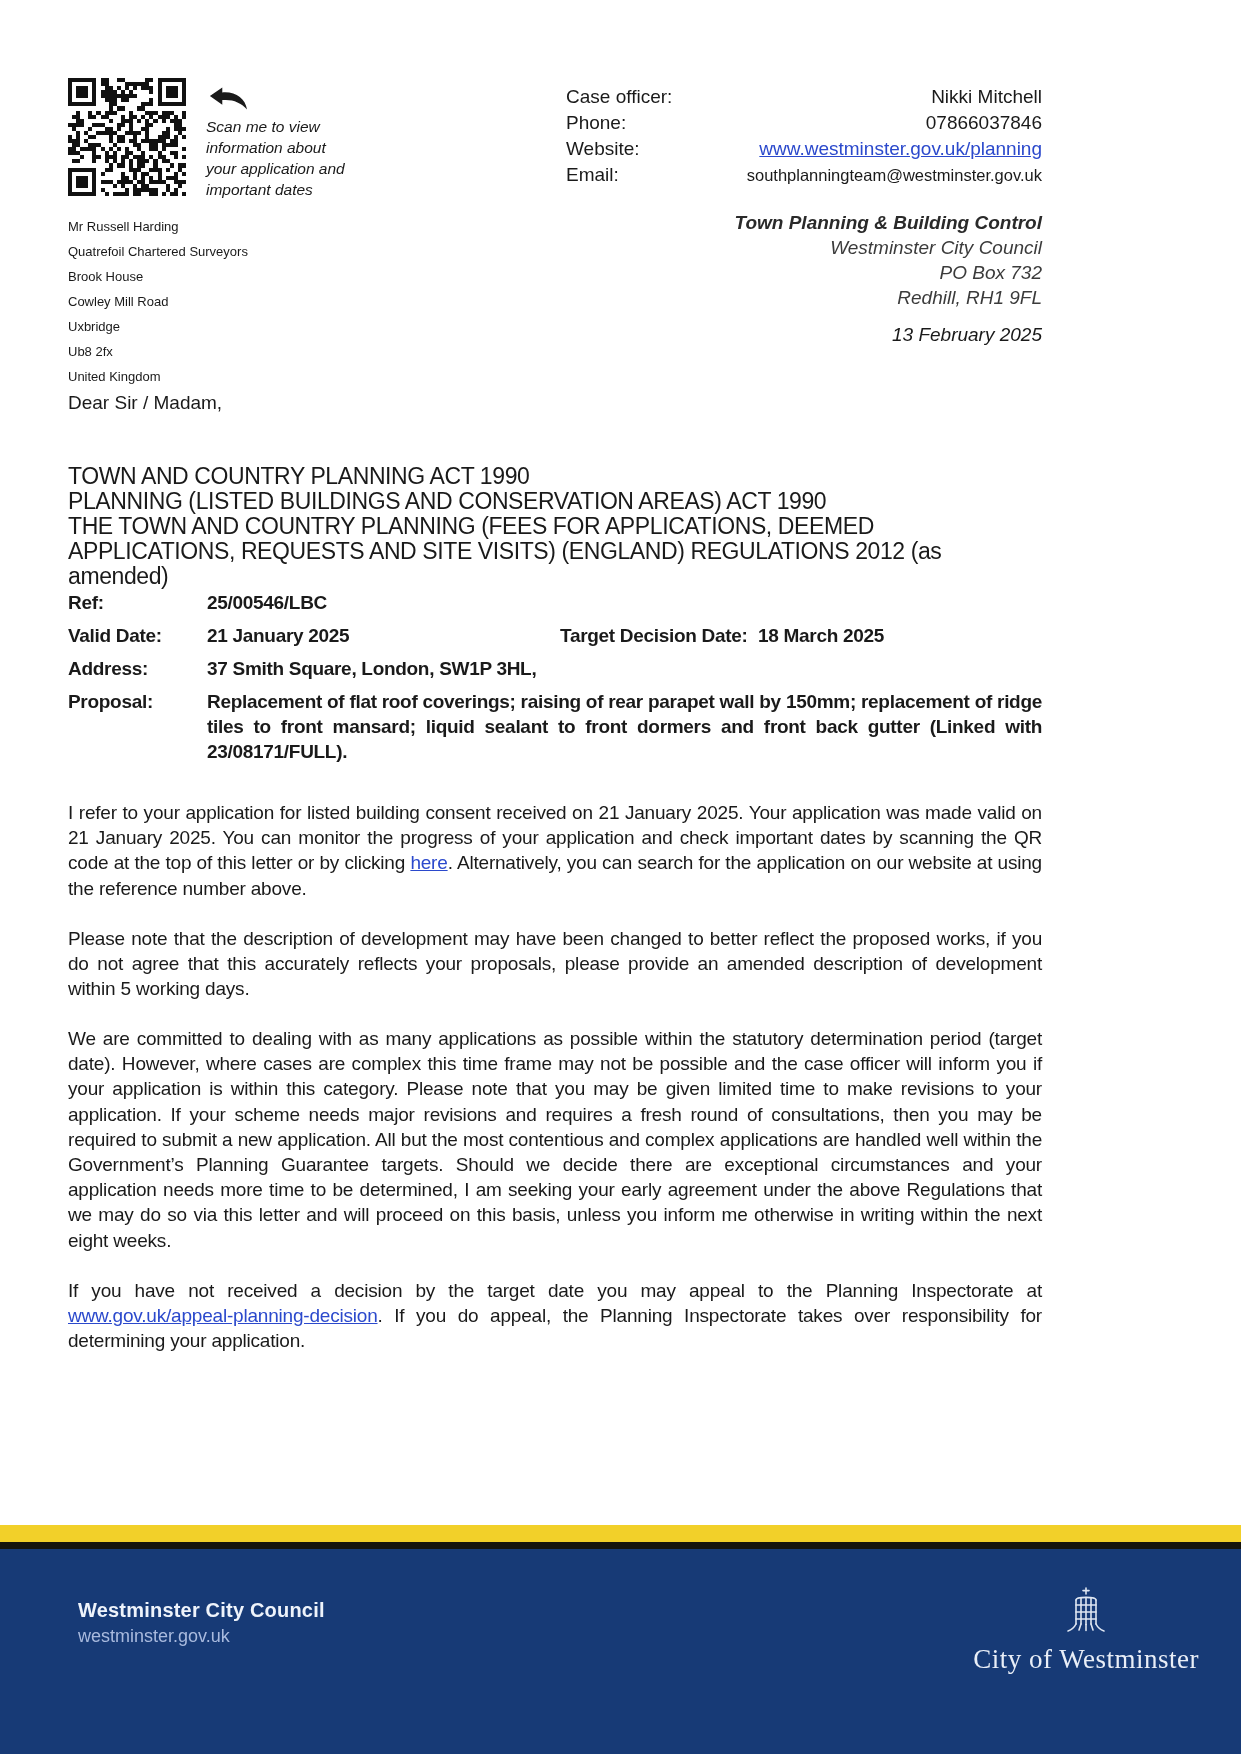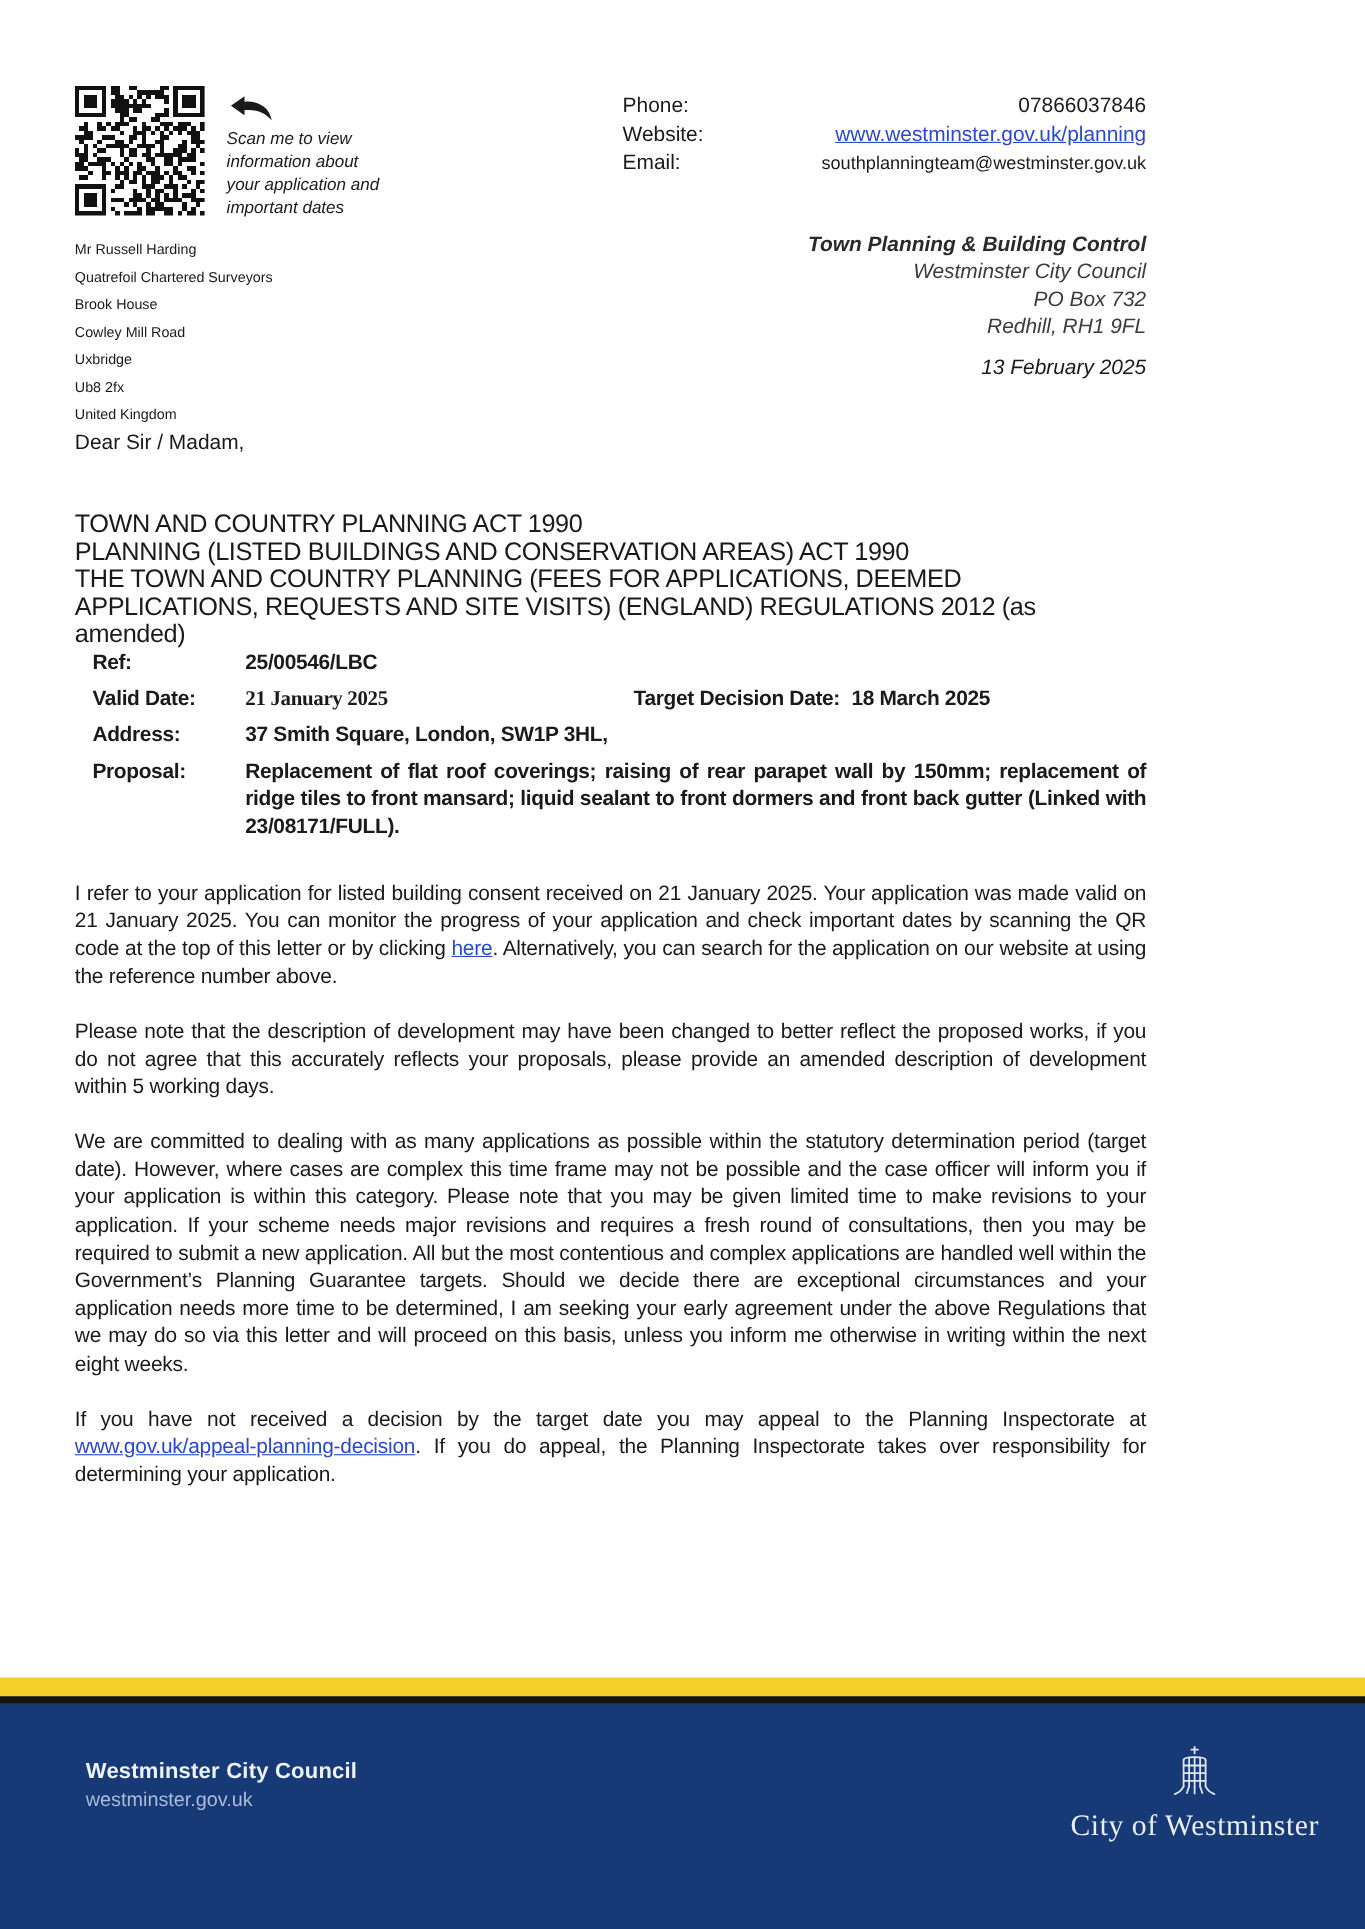--- a/index.html
+++ b/index.html
@@ -29,23 +29,23 @@
   .sender .date{margin-top:12px;color:#1a1a1a;}
 
   .salutation{position:absolute;left:68px;top:392px;font-size:19px;}
 
   
   .acts{position:absolute;left:68px;top:464px;width:974px;font-size:23px;line-height:25px;letter-spacing:-0.4px;}
 
   
   .refblock{position:absolute;left:68px;top:590px;width:974px;font-weight:bold;font-size:19px;letter-spacing:-0.3px;}
   .refrow{display:flex;line-height:25px;margin-bottom:8px;}
-  .reflabel{width:139px;flex:none;margin-left:16px;}
+  .reflabel{width:139px;flex:none;}
   .refval{flex:1;}
-  .refval-fixed{width:353px;flex:none;font-family:Liberation Serif, serif;}
+  .refval-fixed{width:353px;flex:none;}
   .target-label{width:198px;flex:none;}
   .proposal-val{text-align:justify;}
 
   
   .para{position:absolute;left:68px;width:974px;font-size:19px;line-height:25.2px;text-align:justify;letter-spacing:-0.2px;margin-top:12px;}
   .p1{top:788px;} .p2{top:914px;} .p3{top:1014px;} .p4{top:1266px;}
 
   
   .band-yellow{position:absolute;left:0;top:1525px;width:1241px;height:17px;background:#f2d029;}
   .band-dark{position:absolute;left:0;top:1542px;width:1241px;height:7px;background:#16150d;}
@@ -401,20 +401,24 @@
       <path d="M2 10 L15 1 L15 6.2 C29 5 39 12.5 41 24 C34 16.5 26 13.2 15 14.2 L15 19 Z" fill="#1a1a1a"></path>
     </svg>
     <div class="cap">Scan me to view</div>
     <div class="cap">information about</div>
     <div class="cap">your application and</div>
     <div class="cap">important dates</div>
   </div>
 
   <div class="contact">
     <div class="crow">
+      <span>Case officer:</span>
+      <span class="cval">Nikki Mitchell</span>
+    </div>
+    <div class="crow">
       <span>Phone:</span>
       <span class="cval">07866037846</span>
     </div>
     <div class="crow">
       <span>Website:</span>
       <a class="cval link">www.westminster.gov.uk/planning</a>
     </div>
     <div class="crow">
       <span>Email:</span>
       <span class="cval email-val">southplanningteam@westminster.gov.uk</span>

